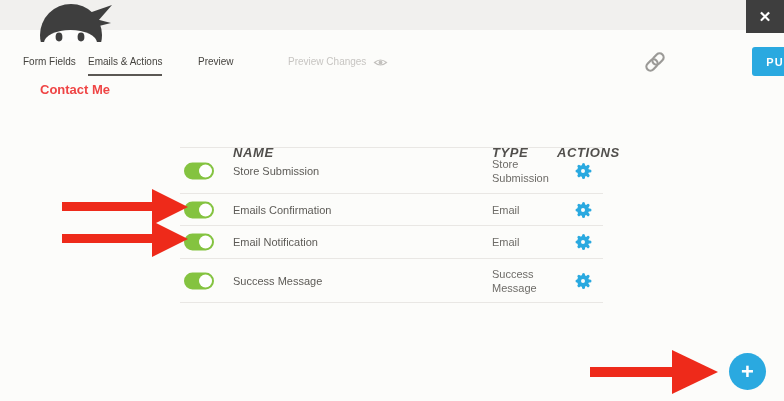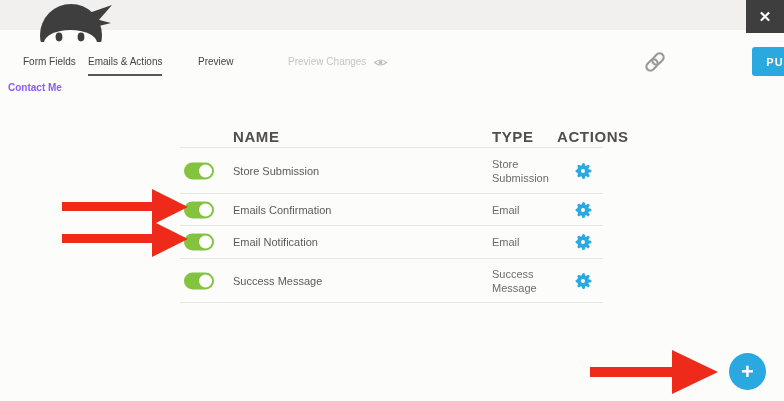--- a/index.html
+++ b/index.html
@@ -26,32 +26,32 @@
   .tab{position:absolute;top:55px;font-size:10px;color:#45433f;cursor:pointer;line-height:14px;}
   .tab .tab-label{display:inline-block;padding-bottom:5px;}
   .tab.active .tab-label{border-bottom:2px solid #5b5854;}
   .tab.disabled{color:#c7c5c2;cursor:default;}
   .tab-form-fields{left:23px;}
   .tab-emails{left:88px;}
   .tab-advanced{left:198px;}
   .tab-preview{left:268px;margin-left:20px;}
   .eye-icon{position:absolute;left:85px;top:2px;}
 
-  .form-title{position:absolute;left:8px;top:82px;margin:0;font-size:10px;font-weight:bold;color:#8b5cf6;}
+  .form-title{position:absolute;left:40px;top:82px;margin:0;font-size:13px;font-weight:bold;color:#ef4444;}
 
   
   .link-btn{position:absolute;left:643px;top:50px;width:24px;height:24px;background:none;border:none;padding:0;cursor:pointer;}
   .publish-btn{position:absolute;left:718px;top:47px;width:84px;height:29px;background:var(--blue);
     border:none;border-radius:3px;color:#fff;font-size:11px;font-weight:bold;letter-spacing:1px;cursor:pointer;
     font-family:"Liberation Sans", sans-serif;margin-left:34px;}
 
   
   .table{position:absolute;left:180px;top:124px;width:423px;}
   .thead{position:relative;height:23px;}
-  .th{position:absolute;top:4px;font-size:15px;font-weight:bold;letter-spacing:0.6px;color:#514f4c;}
+  .th{position:absolute;top:21px;font-size:13px;font-weight:bold;letter-spacing:0.6px;color:#514f4c;font-style:italic;}
   .th-name{left:53px;}
   .th-type{left:312px;}
   .th-actions{left:377px;}
   .trow{position:relative;border-top:1px solid var(--divider);}
   .trow.last{border-bottom:1px solid var(--divider);}
   .r1{height:45px;} .r2{height:31px;} .r3{height:32px;} .r4{height:43px;}
   .cell{position:absolute;top:50%;transform:translateY(-50%);font-size:11px;color:#5d5b57;}
   .cell-name{left:53px;white-space:nowrap;}
   .cell-type{left:312px;width:62px;line-height:1.3;color:#6e6c68;}
   .toggle{position:absolute;left:4px;top:50%;transform:translateY(-50%);width:30px;height:17px;border-radius:9px;

